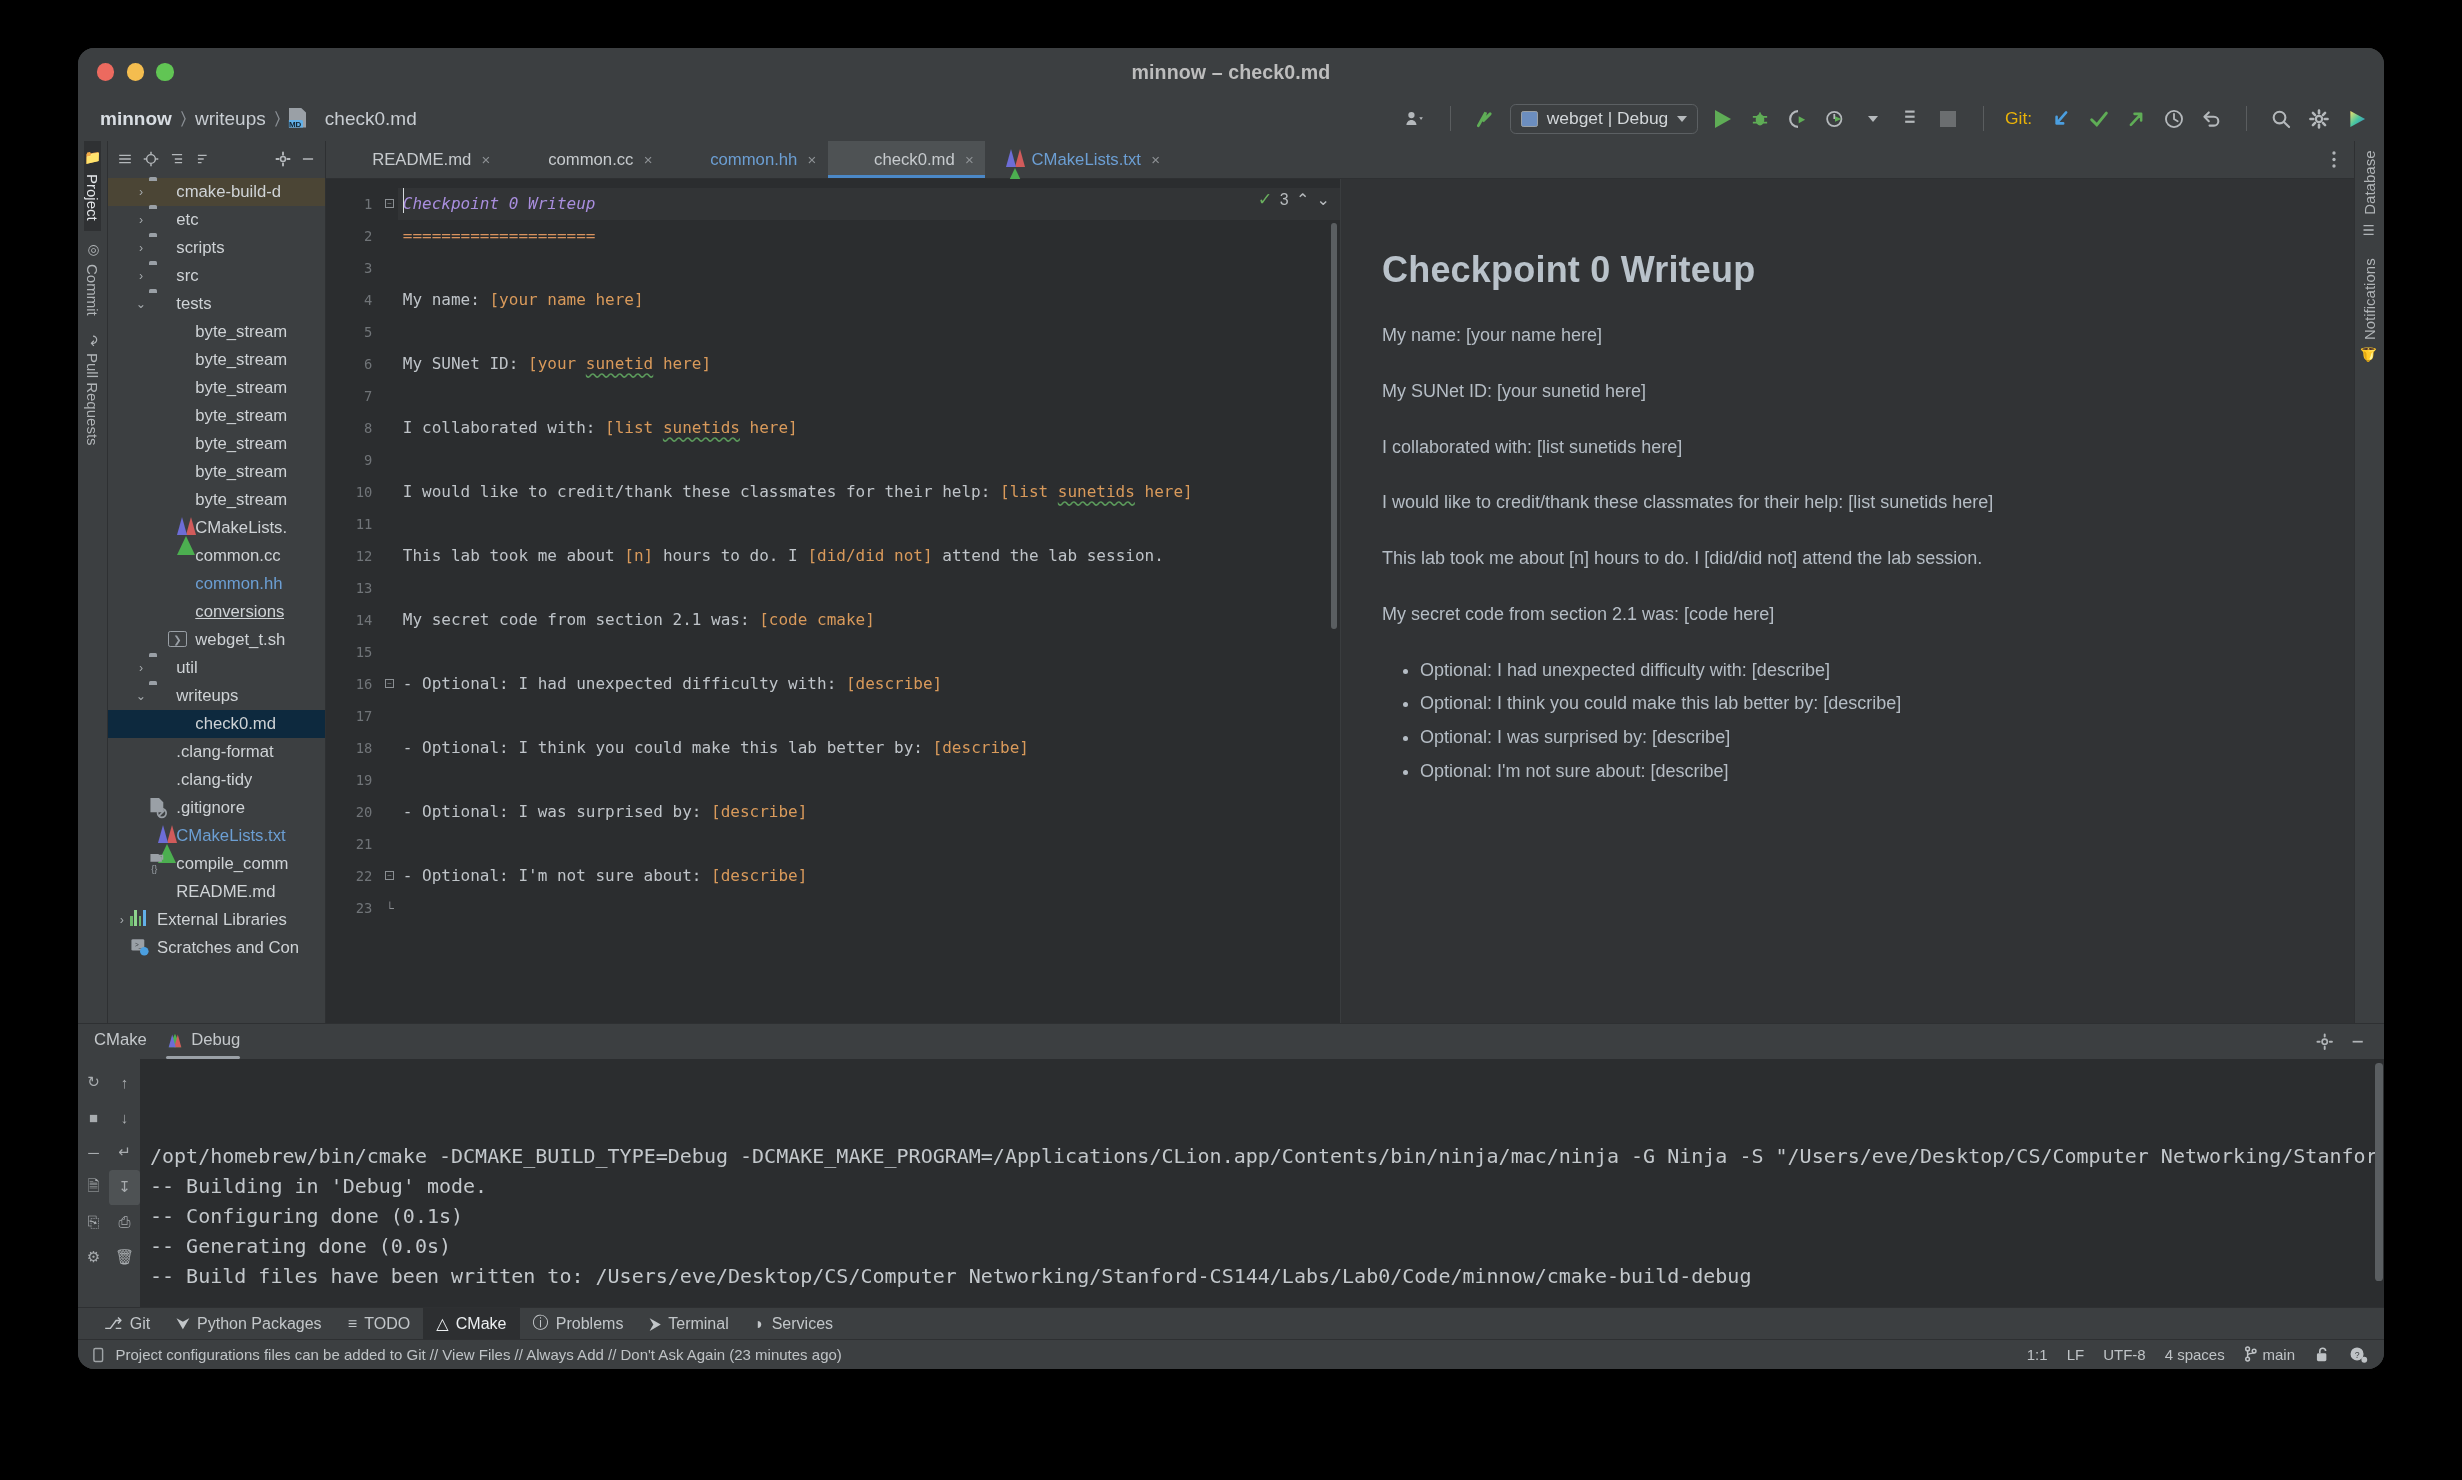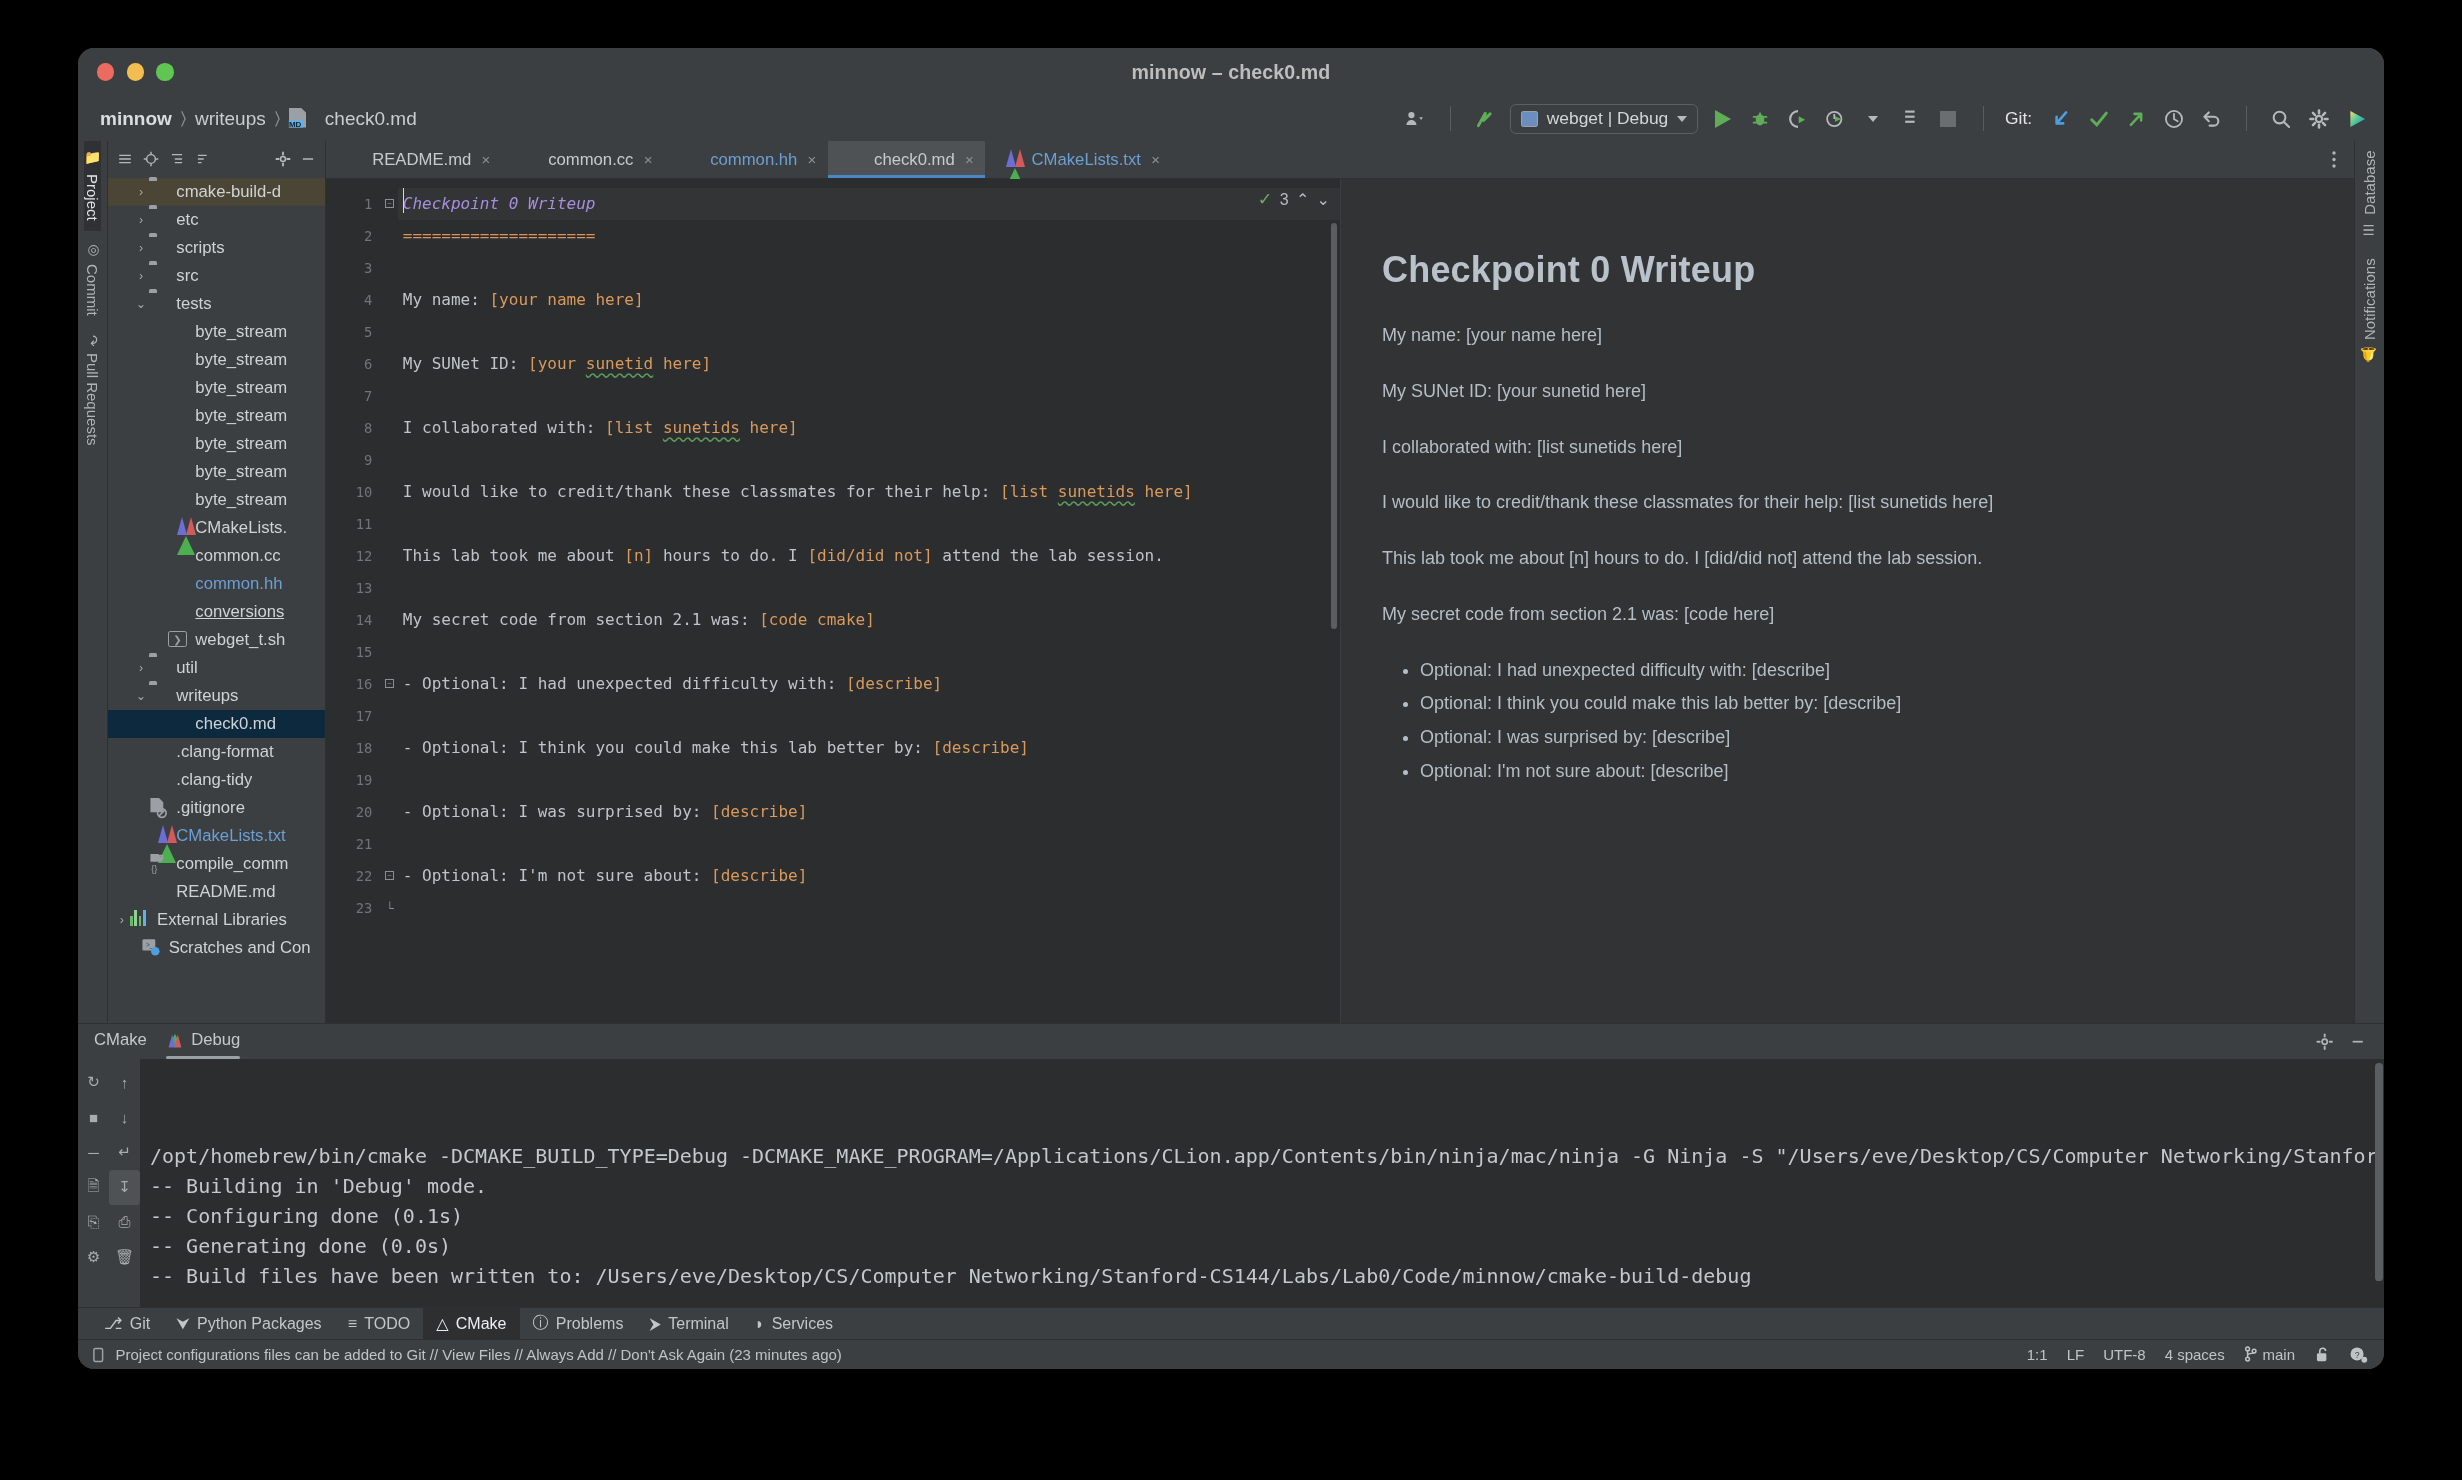--- a/index.html
+++ b/index.html
@@ -61,21 +61,21 @@
     display: flex; align-items: center; gap: 8.7px;
     border: 0.7px solid #5c6063; border-radius: 5.8px;
     height: 30px; padding: 0 10px;
     color: #d2d6d9; font-size: 17.4px;
   }
   .runcfg .cfgicon {
     width: 17.4px; height: 16px; border: 1.5px solid #9aa0a4; border-radius: 2.2px;
     position: relative; background: #6c8ebf;
   }
   .caret { width: 0; height: 0; border-left: 5.8px solid transparent; border-right: 5.8px solid transparent; border-top: 6.5px solid #b6babd; }
-  .git-label { color: #e5e5e5; font-size: 17.4px; margin-right: 4.4px; }
+  .git-label { color: #eab308; font-size: 17.4px; margin-right: 4.4px; }
   .play { width:0;height:0;border-left:16px solid #5fad56;border-top:9.4px solid transparent;border-bottom:9.4px solid transparent; }
   .stopsq { width: 16px; height: 16px; background: #6b6e70; }
 
   
   .body { flex: 1 1 auto; display: flex; min-height: 0; }
 
   
   .vstrip {
     width: 30px; flex: 0 0 30px;
     background: #3c3f41;
@@ -640,21 +640,21 @@
             <span class="fic">
               <span class="extlib">
                 <i style="background: rgb(108, 184, 108); height: 10px;"></i>
                 <i style="background: rgb(142, 212, 142); height: 16px;"></i>
                 <i style="background: rgb(108, 184, 108); height: 10px;"></i>
                 <i style="background: rgb(98, 176, 232); height: 16px;"></i>
               </span>
             </span>
             <span class="lbl">External Libraries</span>
           </div>
-          <div class="trow" style="padding-left: 5.8px; justify-content: center;">
+          <div class="trow" style="padding-left: 5.8px;">
             <span class="arrow"></span>
             <span class="fic">
               <svg width="20" height="20" viewBox="0 0 28 28" style="font-size:23px">
                 <rect x="2" y="3" width="18" height="16" rx="2" fill="#9aa0a6"></rect>
                 <text x="7" y="14" font-size="9" fill="#3c3f41" font-family="Liberation Sans">&gt;_</text>
                 <circle cx="20" cy="20" r="6" fill="#4b9fe0"></circle>
               </svg>
             </span>
             <span class="lbl">Scratches and Con</span>
           </div>

